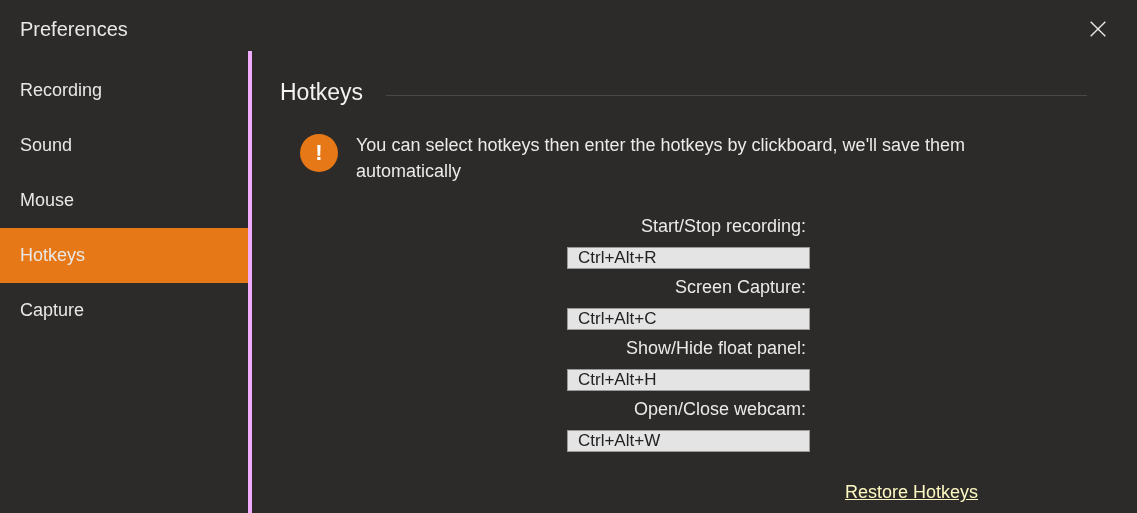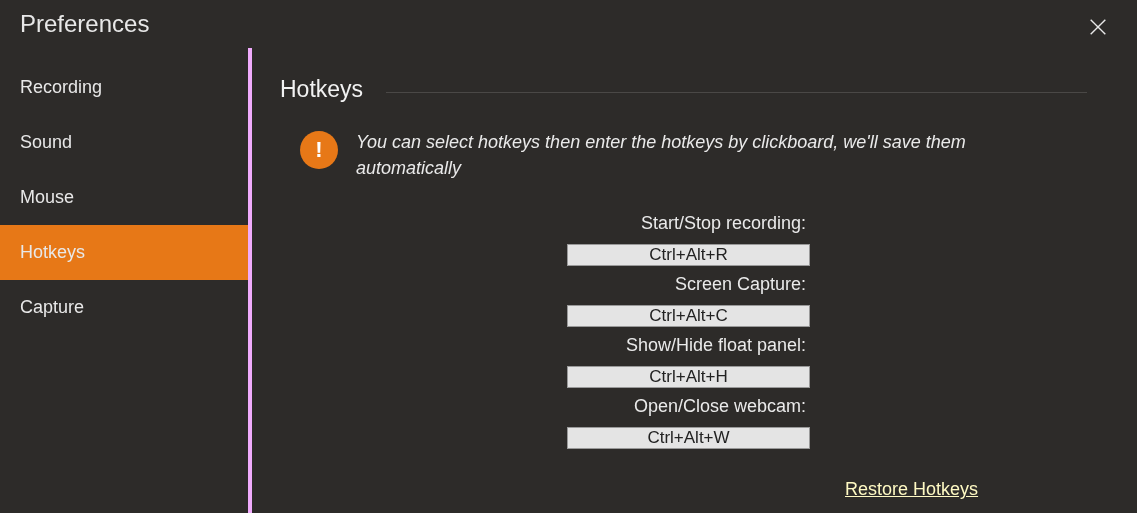--- a/index.html
+++ b/index.html
@@ -13,23 +13,23 @@
     }
     .container {
       display: flex;
       flex-direction: column;
       width: 100%;
       height: 100%;
     }
     .header {
       display: flex;
       justify-content: space-between;
-      align-items: flex-end;
-      padding: 10px 28px 10px 20px;
-      font-size: 24px;
+      align-items: flex-start;
+      padding: 18px 28px 10px 20px;
+      font-size: 20px;
     }
     .close-icon {
       cursor: pointer;
       width: 22px;
       height: 22px;
     }
     .close-icon svg { width: 22px; height: 22px; stroke: #e8e8e8; }
     .body {
       display: flex;
       flex: 1;
@@ -92,21 +92,20 @@
       color: #fff;
       font-size: 22px;
       font-weight: bold;
       margin-top: 2px;
     }
     .info-text {
       font-size: 18px;
       line-height: 1.45;
       color: #eaeaea;
       max-width: 690px;
-      font-style: italic;
     }
     .form-rows {
       display: flex;
       flex-direction: column;
       gap: 8px;
       margin-left: 10px;
     }
     .form-row {
       display: flex;
       align-items: center;
@@ -123,21 +122,20 @@
     .hotkey-input {
       flex: 1;
       max-width: 455px;
       height: 32px;
       background: #e4e4e4;
       border: 1px solid #999;
       padding: 0 10px;
       font-size: 17px;
       color: #222;
       font-family: inherit;
-      text-align: center;
     }
     .restore-row {
       display: flex;
       margin-top: 30px;
     }
     .restore-link {
       margin-left: 565px;
       color: #fef9c3;
       font-size: 18px;
       text-decoration: underline;

